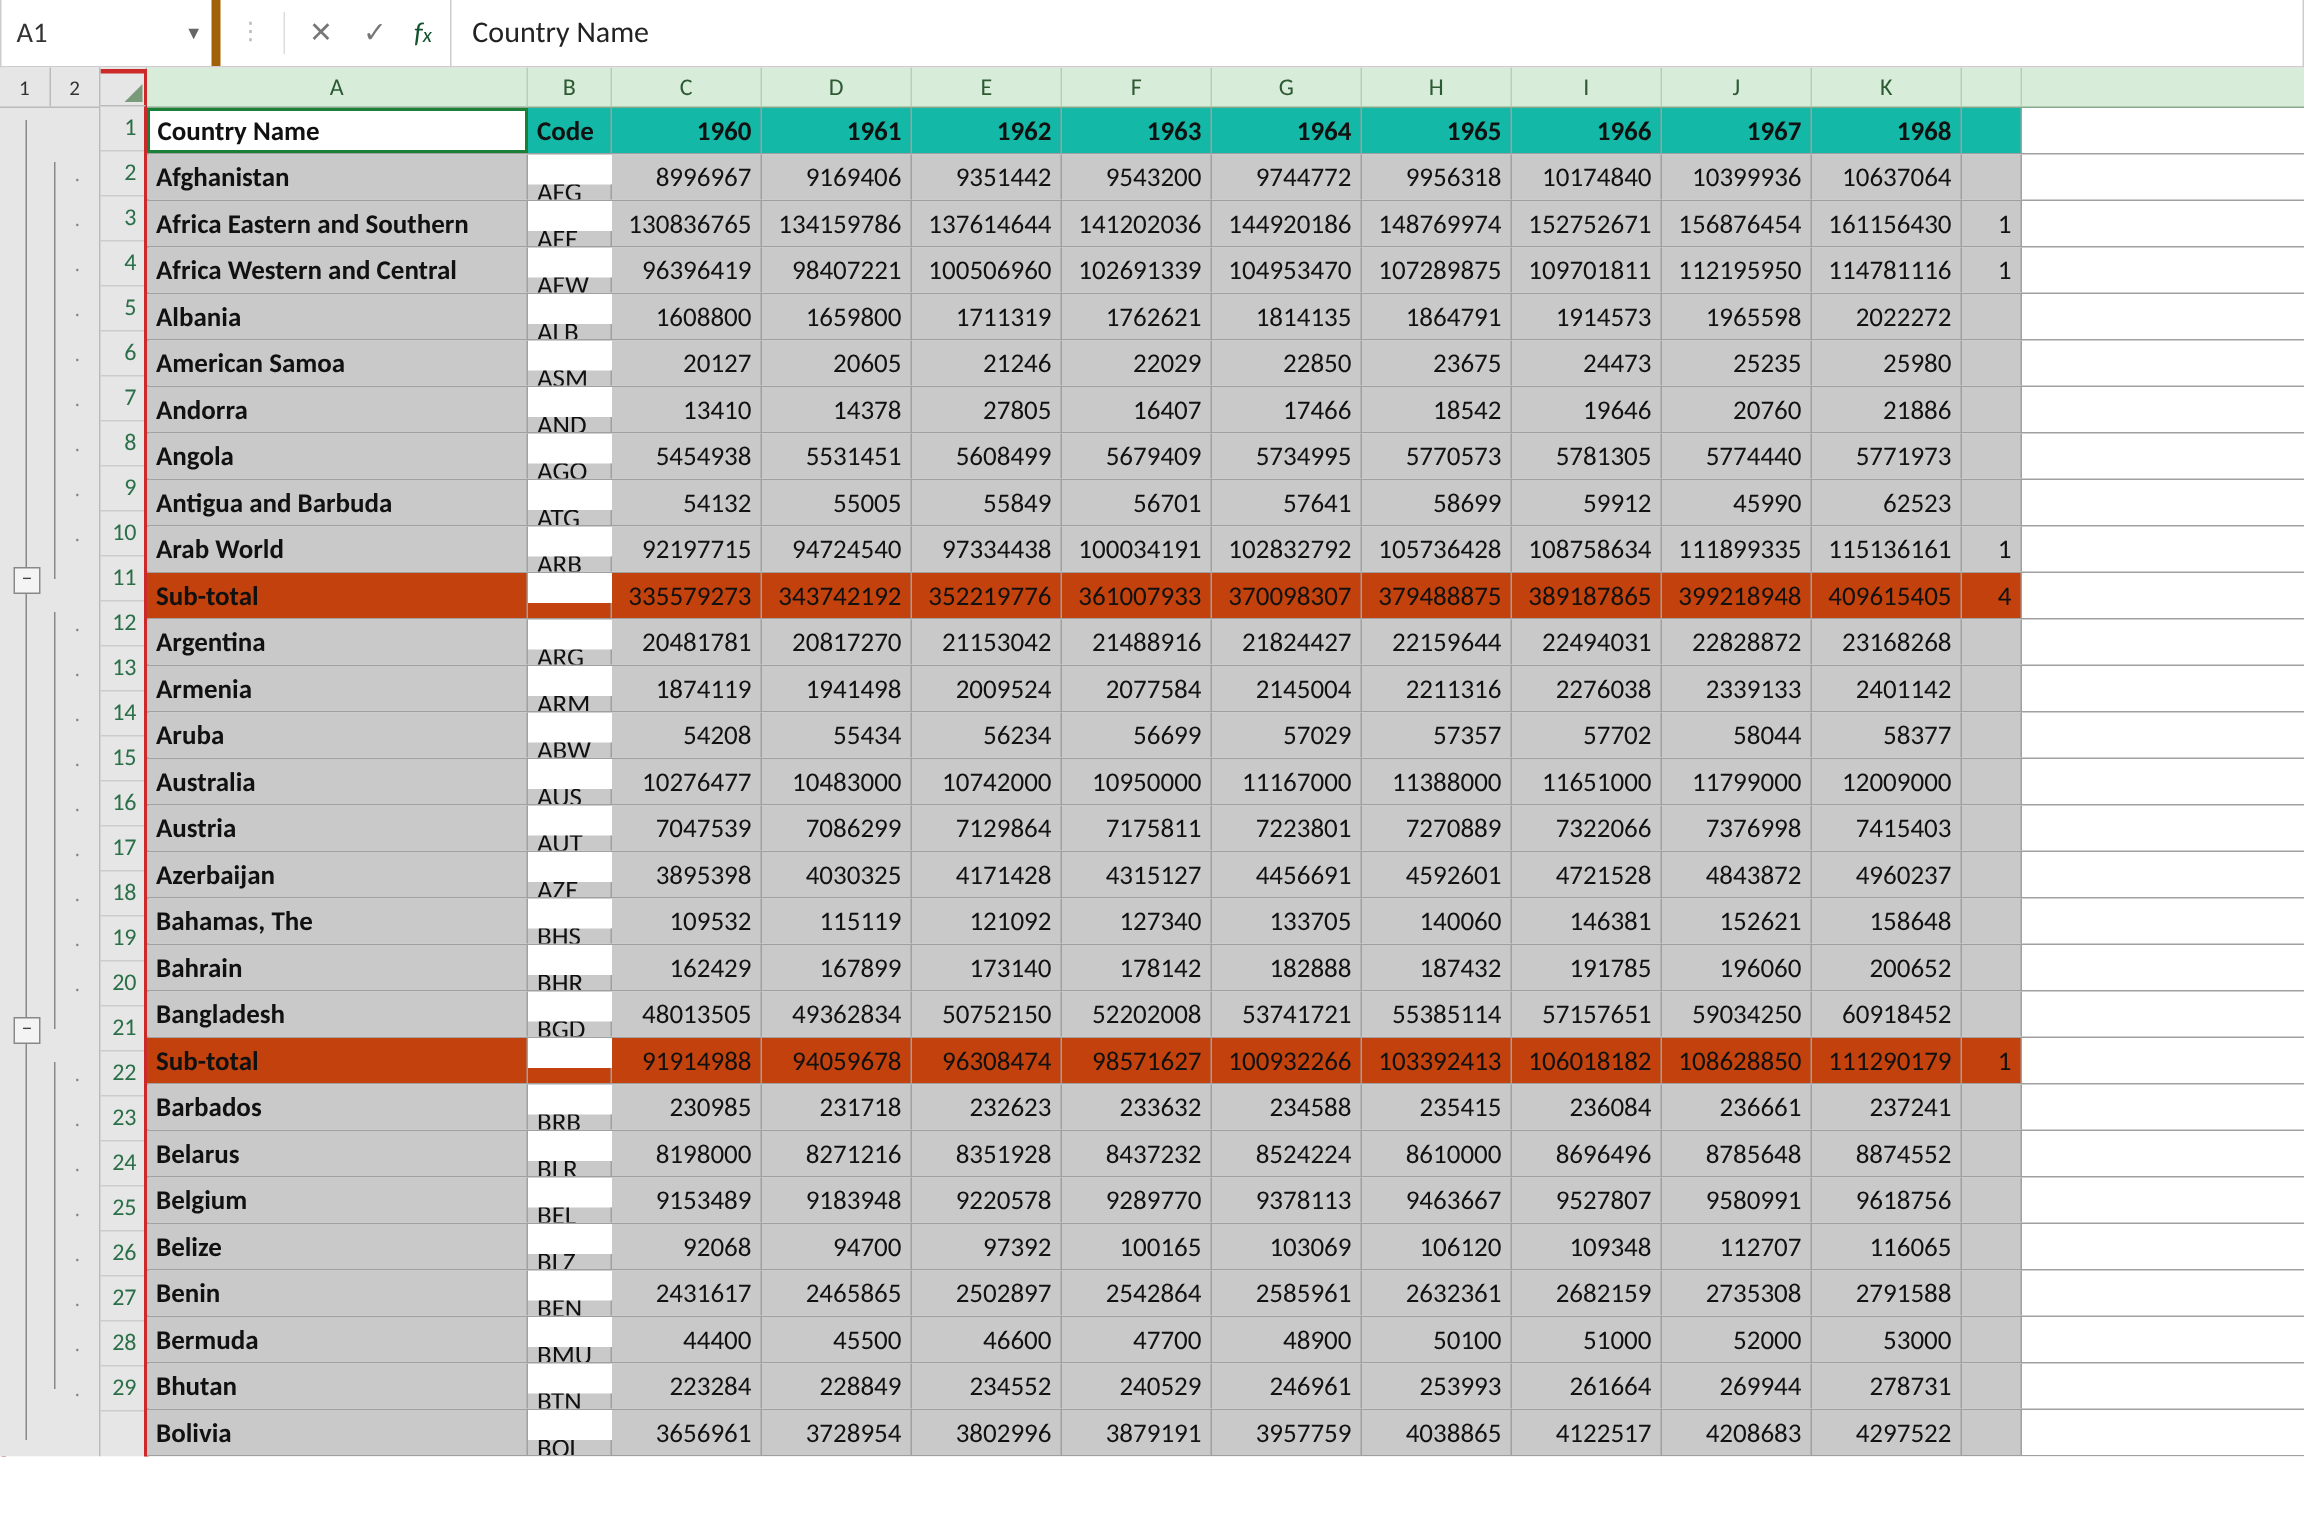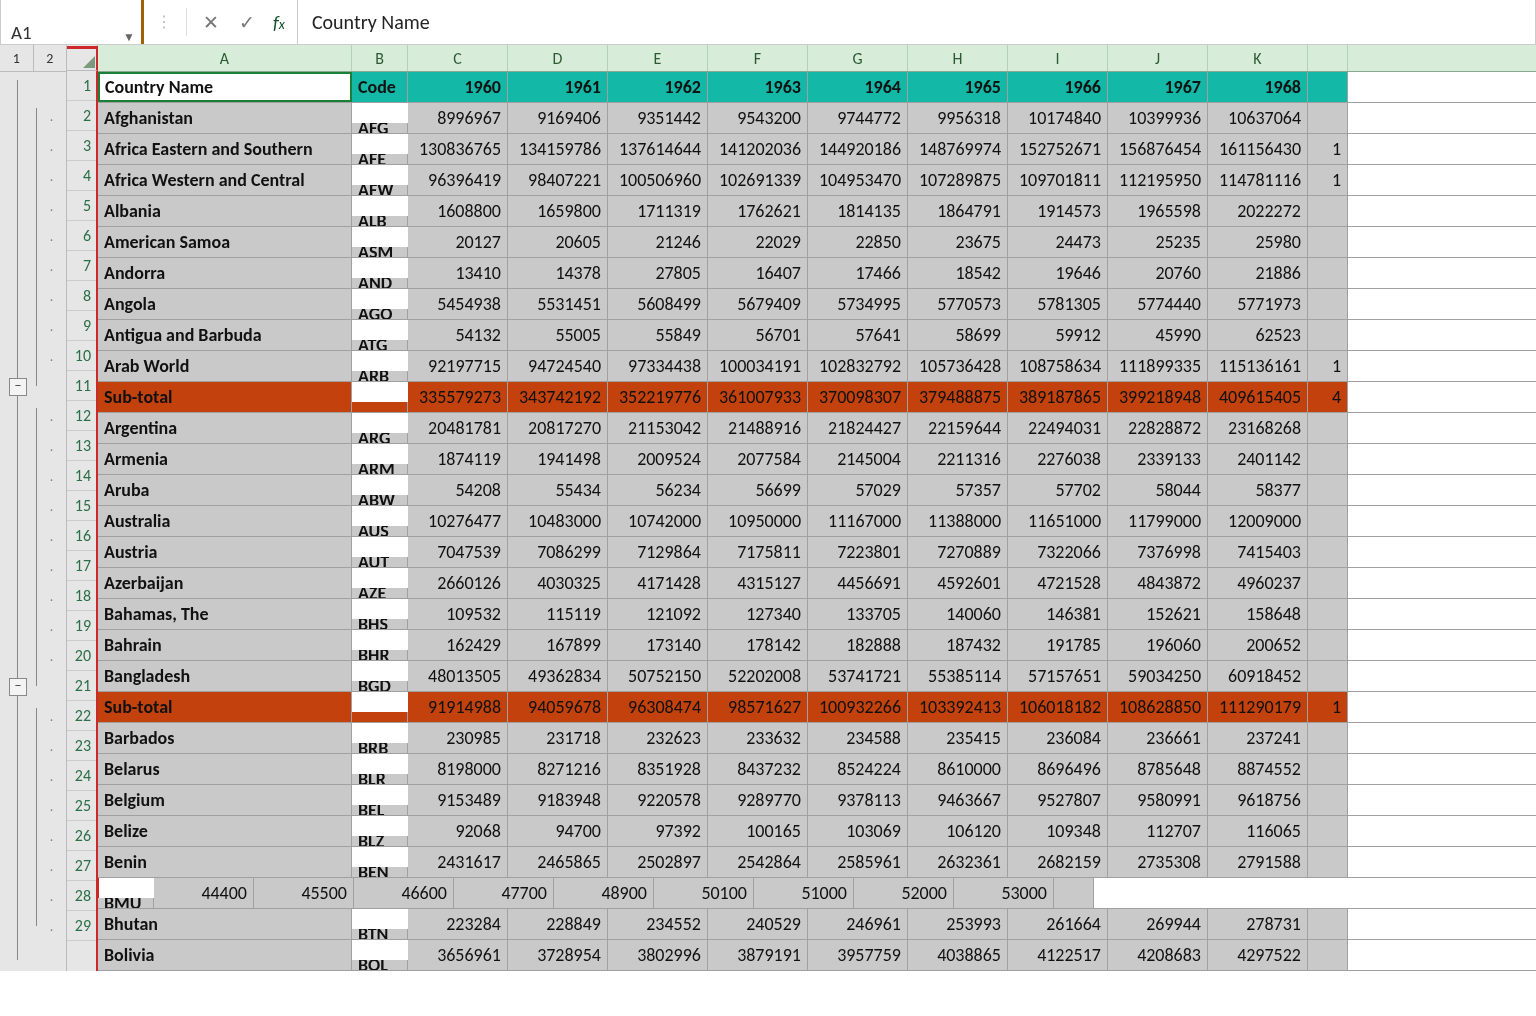--- a/index.html
+++ b/index.html
@@ -17,23 +17,23 @@
     align-items: center;
     border: 1px solid #ccc;
     border-top: none;
     height: 44px;
     background: #fff;
   }
   .name-box {
     width: 130px;
     height: 100%;
     display: flex;
-    align-items: flex-end;
+    align-items: center;
     padding-left: 10px;
-    border-right: 3px solid #a16207;
+    border-right: 6px solid #a16207;
     font-size: 19px;
     color: #333;
   }
   .name-box .dd {
     margin-left: auto;
     margin-right: 6px;
     color: #666;
     font-size: 12px;
   }
   .fb-icons {
@@ -205,21 +205,21 @@
     font-size: 18px;
     color: #111;
     box-sizing: border-box;
     background: #c9c9c9;
     white-space: nowrap;
     overflow: hidden;
   }
   .cell.header-row { font-weight: bold; background: #14b8a6; }
   .cell.name { font-weight: bold; }
   .cell.num { justify-content: flex-end; }
-  .cell.code { font-weight: bold; margin-top: 20px; }
+  .cell.code { font-weight: normal; margin-top: 20px; }
   .row.headerrow .cell.sel { background:#fff; border:2px solid #1a7f37; padding:0 5px; }
   .row.subtotal .cell { background: #c2410c; }
   .edge-fade {
     position:absolute;
     top:26px;right:0;bottom:0;width:20px;
     background: linear-gradient(to right, rgba(201,201,201,0) 0%, rgba(201,201,201,0.0) 100%);
     pointer-events:none;
   }
 
   
@@ -581,21 +581,21 @@
           <div class="cell cw-G num">7223801</div>
           <div class="cell cw-H num">7270889</div>
           <div class="cell cw-I num">7322066</div>
           <div class="cell cw-J num">7376998</div>
           <div class="cell cw-K num">7415403</div>
           <div class="cell cw-L num"></div>
         </div>
         <div class="row">
           <div class="cell cw-A name">Azerbaijan</div>
           <div class="cell cw-B code">AZE</div>
-          <div class="cell cw-C num">2660126</div>
+          <div class="cell cw-C num">3895398</div>
           <div class="cell cw-D num">4030325</div>
           <div class="cell cw-E num">4171428</div>
           <div class="cell cw-F num">4315127</div>
           <div class="cell cw-G num">4456691</div>
           <div class="cell cw-H num">4592601</div>
           <div class="cell cw-I num">4721528</div>
           <div class="cell cw-J num">4843872</div>
           <div class="cell cw-K num">4960237</div>
           <div class="cell cw-L num"></div>
         </div>
@@ -719,20 +719,21 @@
           <div class="cell cw-E num">2502897</div>
           <div class="cell cw-F num">2542864</div>
           <div class="cell cw-G num">2585961</div>
           <div class="cell cw-H num">2632361</div>
           <div class="cell cw-I num">2682159</div>
           <div class="cell cw-J num">2735308</div>
           <div class="cell cw-K num">2791588</div>
           <div class="cell cw-L num"></div>
         </div>
         <div class="row">
+          <div class="cell cw-A name">Bermuda</div>
           <div class="cell cw-B code">BMU</div>
           <div class="cell cw-C num">44400</div>
           <div class="cell cw-D num">45500</div>
           <div class="cell cw-E num">46600</div>
           <div class="cell cw-F num">47700</div>
           <div class="cell cw-G num">48900</div>
           <div class="cell cw-H num">50100</div>
           <div class="cell cw-I num">51000</div>
           <div class="cell cw-J num">52000</div>
           <div class="cell cw-K num">53000</div>

